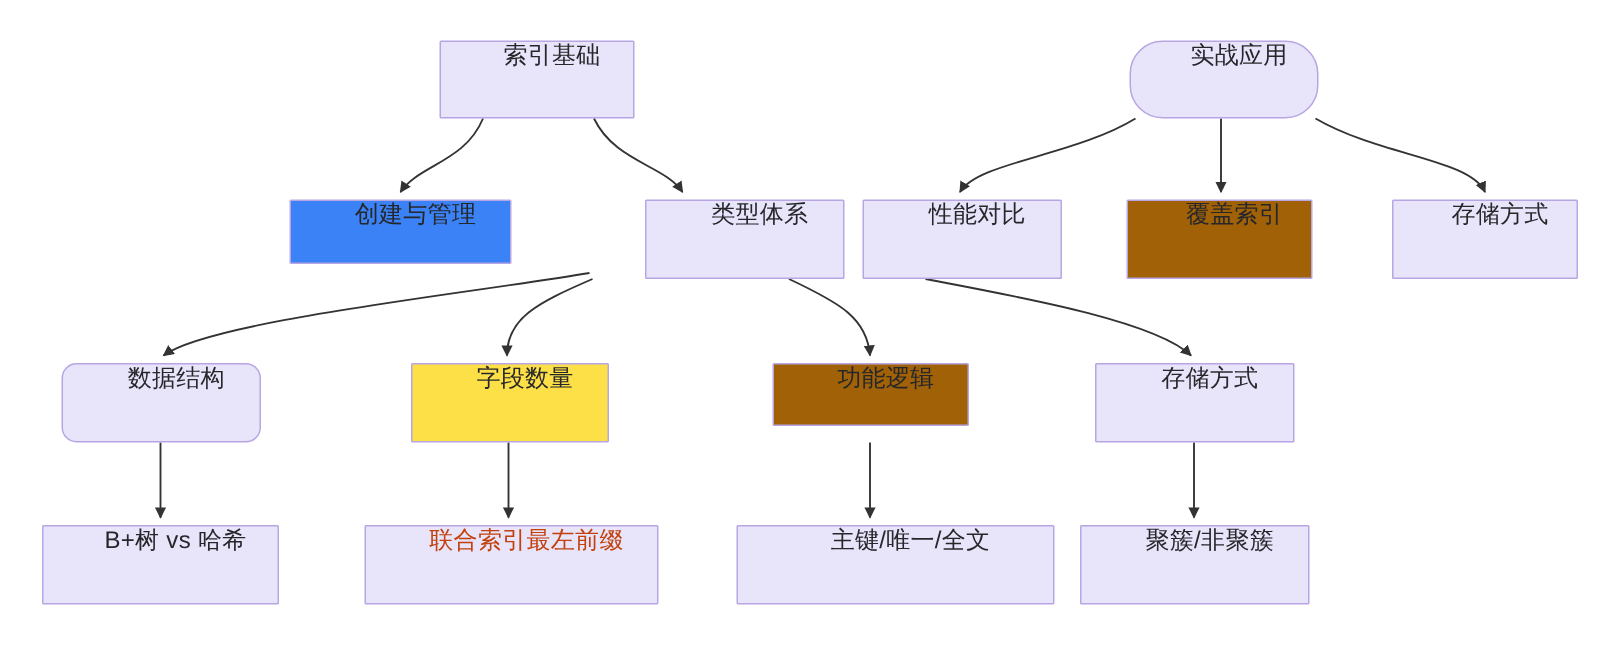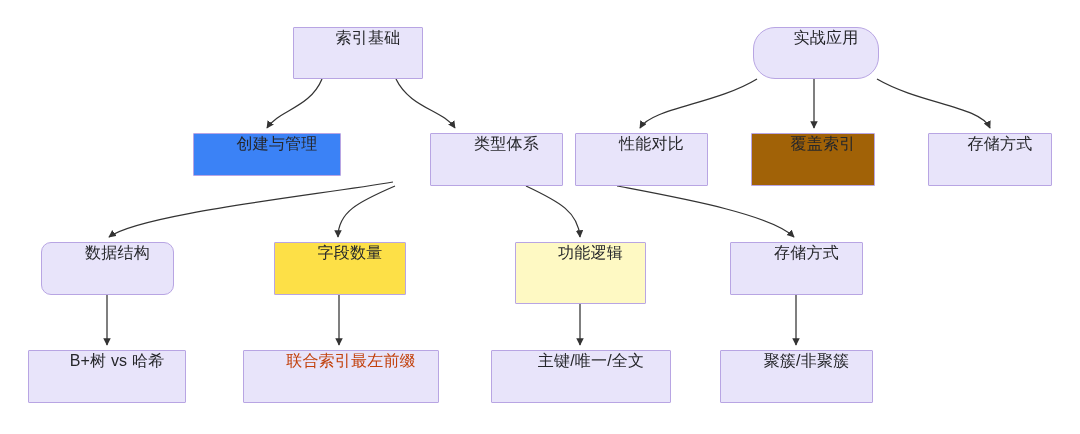--- a/index.html
+++ b/index.html
@@ -97,33 +97,33 @@
       </div>
       <div class="node" style="left: 928px; top: 133px; width: 124px; height: 53px; background: rgb(232, 228, 250); border-color: rgb(184, 165, 227); color: rgb(38, 39, 43);">
         <span class="node-label">存储方式</span>
       </div>
       <div class="node" style="left: 41px; top: 242px; width: 133px; height: 53px; background: rgb(232, 228, 250); border-color: rgb(184, 165, 227); color: rgb(38, 39, 43); border-radius: 10px;">
         <span class="node-label">数据结构</span>
       </div>
       <div class="node" style="left: 274px; top: 242px; width: 132px; height: 53px; background: #fde047; border-color: rgb(184, 165, 227); color: rgb(38, 39, 43);">
         <span class="node-label">字段数量</span>
       </div>
-      <div class="node" style="left: 515px; top: 242px; width: 131px; height: 62px; background: #fef9c3; border-color: rgb(184, 165, 227); color: rgb(38, 39, 43);">
+      <div class="node" style="left: 515px; top: 242px; width: 131px; height: 42px; background: #a16207; border-color: rgb(184, 165, 227); color: rgb(38, 39, 43);">
         <span class="node-label">功能逻辑</span>
       </div>
       <div class="node" style="left: 730px; top: 242px; width: 133px; height: 53px; background: rgb(232, 228, 250); border-color: rgb(184, 165, 227); color: rgb(38, 39, 43);">
         <span class="node-label">存储方式</span>
       </div>
       <div class="node" style="left: 28px; top: 350px; width: 158px; height: 53px; background: rgb(232, 228, 250); border-color: rgb(184, 165, 227); color: rgb(38, 39, 43);">
         <span class="node-label">B+树 vs 哈希</span>
       </div>
       <div class="node" style="left: 243px; top: 350px; width: 196px; height: 53px; background: rgb(232, 228, 250); border-color: rgb(184, 165, 227); color: #c2410c;">
         <span class="node-label">联合索引最左前缀</span>
       </div>
-      <div class="node" style="left: 491px; top: 350px; width: 180px; height: 53px; background: rgb(232, 228, 250); border-color: rgb(184, 165, 227); color: rgb(38, 39, 43);">
+      <div class="node" style="left: 491px; top: 350px; width: 212px; height: 53px; background: rgb(232, 228, 250); border-color: rgb(184, 165, 227); color: rgb(38, 39, 43);">
         <span class="node-label">主键/唯一/全文</span>
       </div>
       <div class="node" style="left: 720px; top: 350px; width: 153px; height: 53px; background: rgb(232, 228, 250); border-color: rgb(184, 165, 227); color: rgb(38, 39, 43);">
         <span class="node-label">聚簇/非聚簇</span>
       </div>
     </div>
 
 </div>
 
 </body></html>

